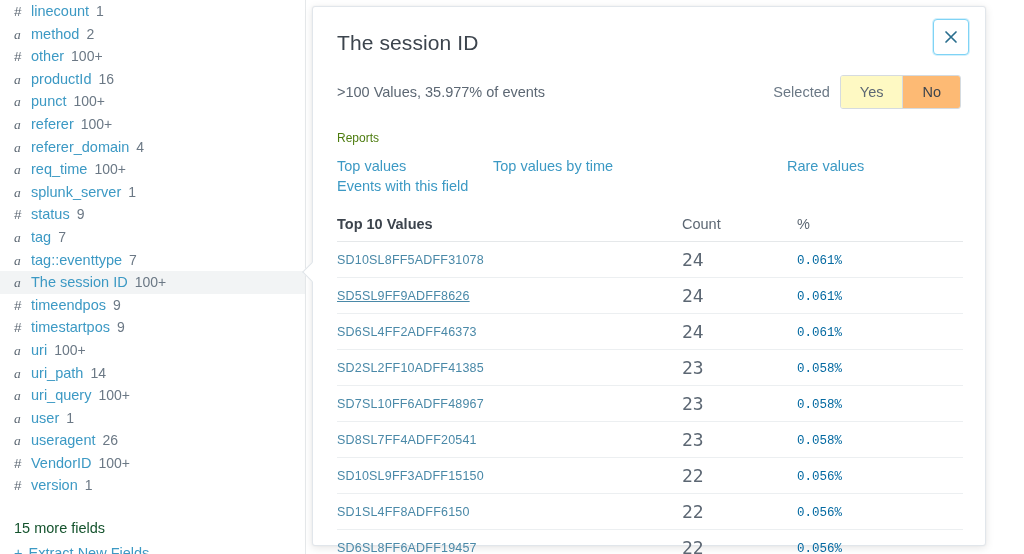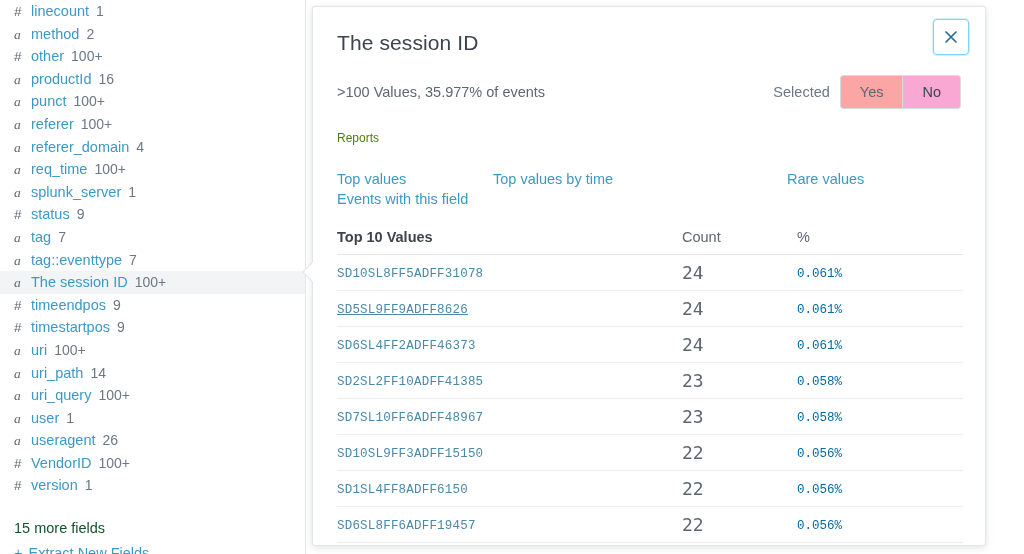--- a/index.html
+++ b/index.html
@@ -139,40 +139,40 @@
     display: flex;
     border: 1px solid #d5dbe0;
     border-radius: 3px;
     overflow: hidden;
     height: 34px;
   }
   .toggle button {
     font-family: "Liberation Sans", sans-serif;
     font-size: 14.5px;
     border: 0;
-    background: #fca5a5;
+    background: #fef9c3;
     color: #5c6773;
     padding: 0 19px;
     cursor: pointer;
     height: 100%;
   }
   .toggle button.on {
-    background: #f9a8d4;
+    background: #fdba74;
     color: #3c444d;
   }
   .toggle button + button { border-left: 1px solid #d5dbe0; }
 
   .reports-heading {
     font-size: 12px;
     font-weight: normal;
     color: #4d7c0f;
     margin-top: 22px;
   }
   .reports-grid {
-    margin-top: 26px;
+    margin-top: 13px;
     position: relative;
     height: 52px;
   }
   .report-link {
     position: absolute;
     font-size: 14.5px;
     color: #3c99c4;
     cursor: pointer;
     white-space: nowrap;
   }
@@ -202,21 +202,21 @@
     font-size: 13.5px;
     padding: 7px 0 7px 0;
     border-bottom: 1px solid #eceff1;
     color: #5c6773;
     height: 28.5px;
   }
   .vtable col.c-value { width: 345px; }
   .vtable col.c-count { width: 115px; }
   .vtable col.c-pct   { width: 166px; }
   .val-link {
-    font-family: Liberation Mono, monospace;
+    font-family: Liberation Sans, sans-serif;
     font-size: 12.5px;
     color: #4a89a8;
     cursor: pointer;
     letter-spacing: 0.2px;
   }
   tr.hovered .val-link { text-decoration: underline; }
   .cell-count {
     font-family: "DejaVu Sans Mono", monospace;
     font-size: 18px;
     color: #5c6773;
@@ -424,20 +424,25 @@
               <td><span class="val-link">SD2SL2FF10ADFF41385</span></td>
               <td><span class="cell-count">23</span></td>
               <td><span class="cell-pct">0.058%</span></td>
             </tr>
             <tr class="">
               <td><span class="val-link">SD7SL10FF6ADFF48967</span></td>
               <td><span class="cell-count">23</span></td>
               <td><span class="cell-pct">0.058%</span></td>
             </tr>
             <tr class="">
+              <td><span class="val-link">SD8SL7FF4ADFF20541</span></td>
+              <td><span class="cell-count">23</span></td>
+              <td><span class="cell-pct">0.058%</span></td>
+            </tr>
+            <tr class="">
               <td><span class="val-link">SD10SL9FF3ADFF15150</span></td>
               <td><span class="cell-count">22</span></td>
               <td><span class="cell-pct">0.056%</span></td>
             </tr>
             <tr class="">
               <td><span class="val-link">SD1SL4FF8ADFF6150</span></td>
               <td><span class="cell-count">22</span></td>
               <td><span class="cell-pct">0.056%</span></td>
             </tr>
             <tr class="">

